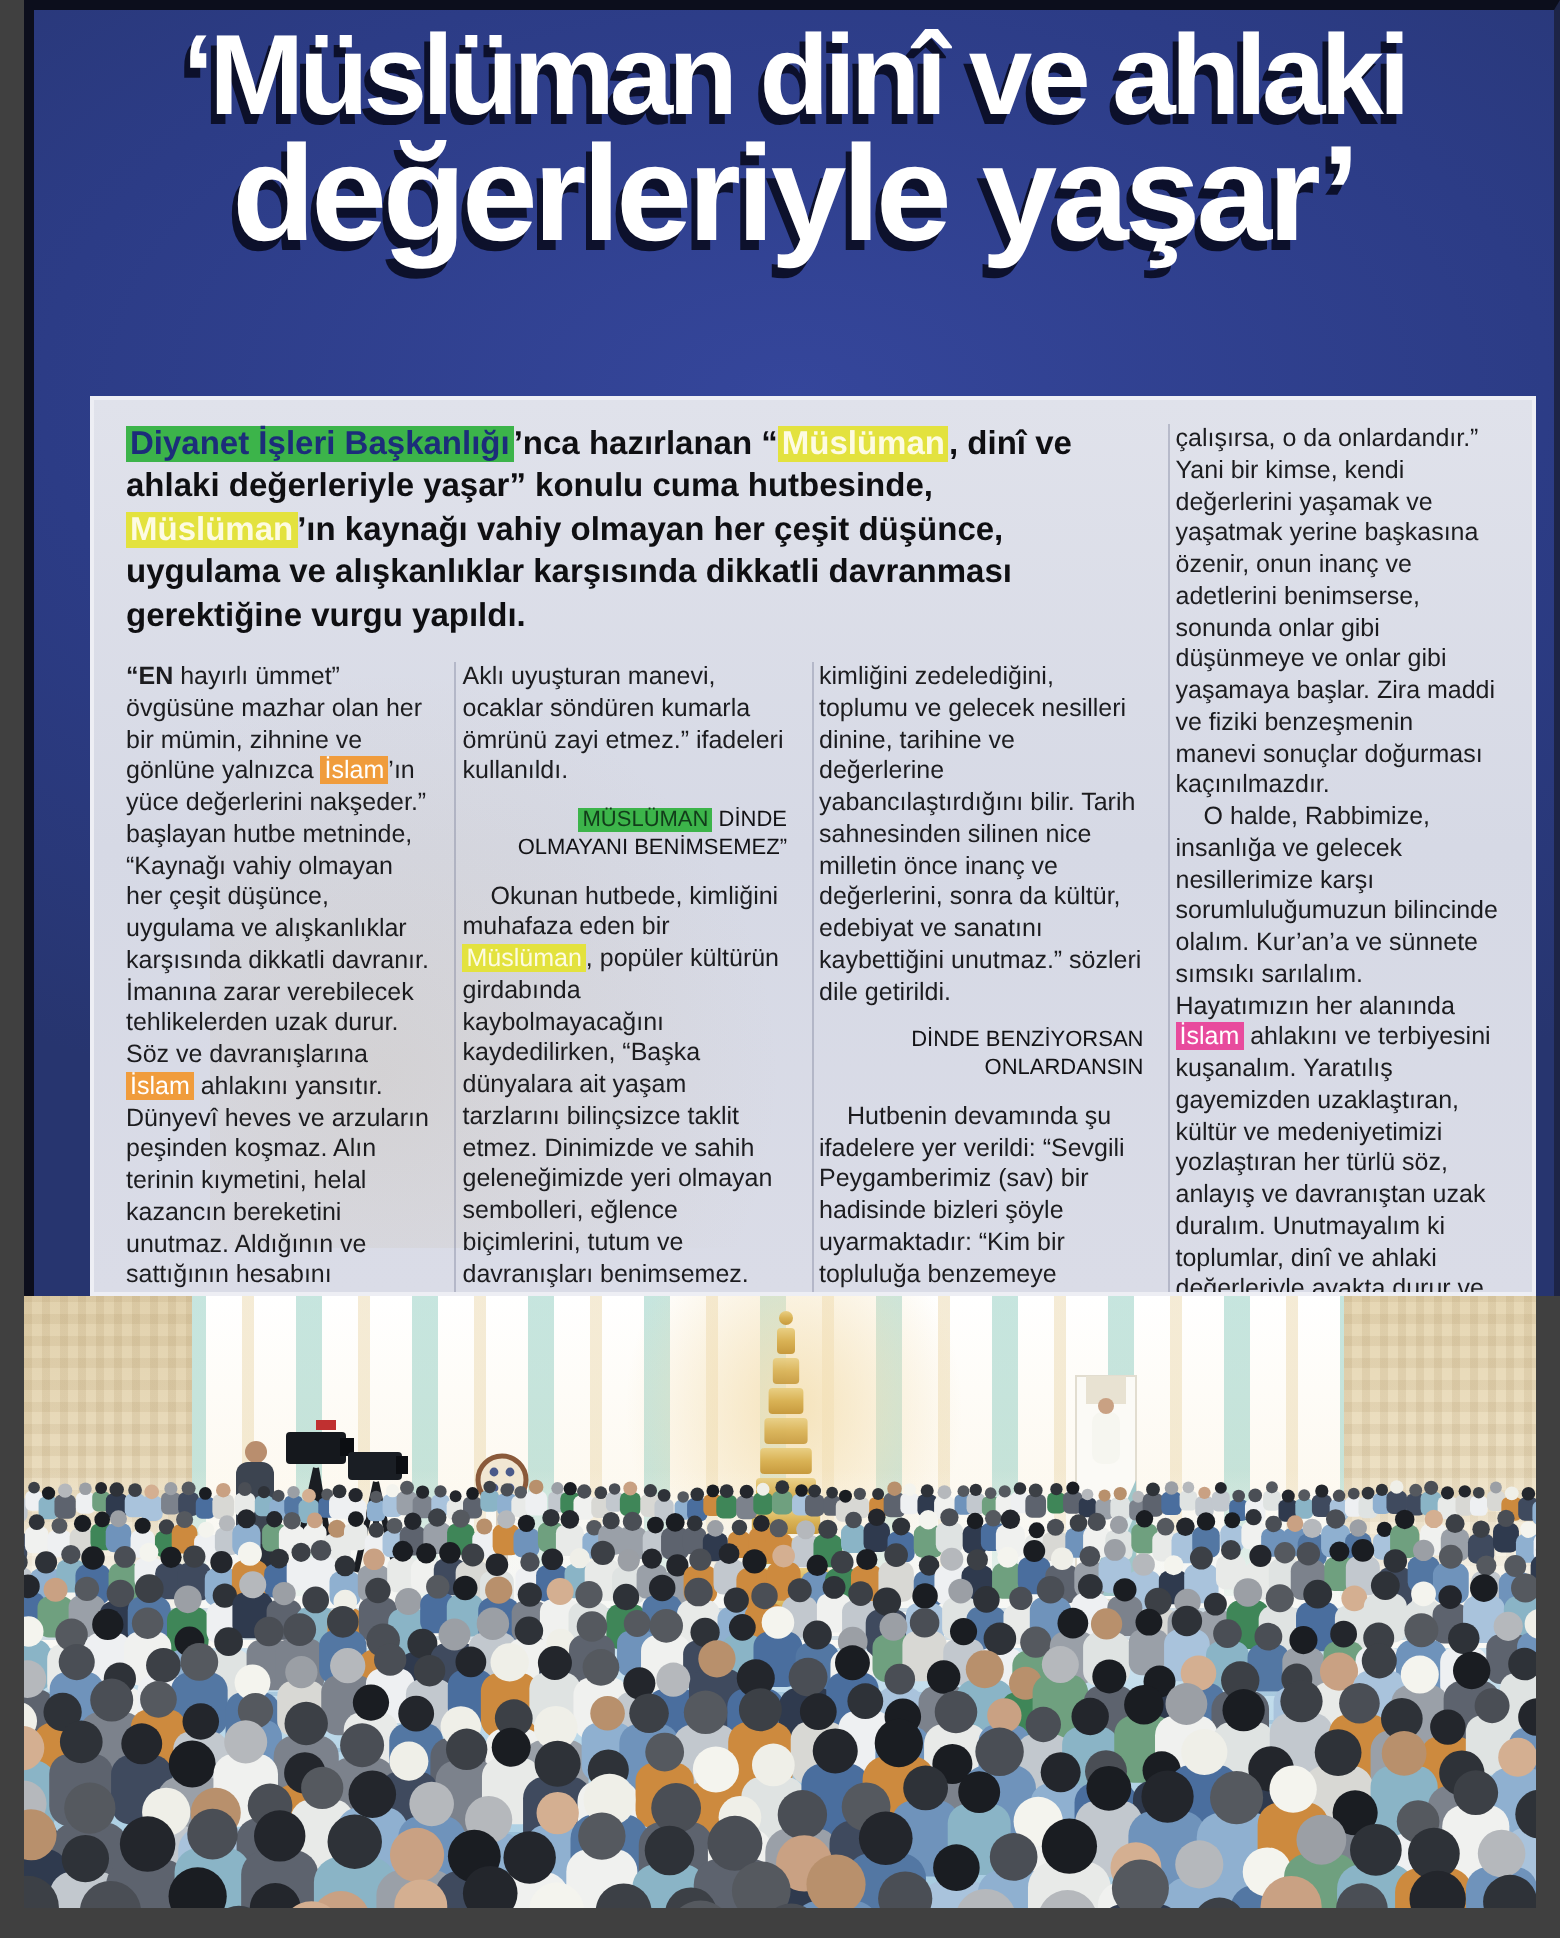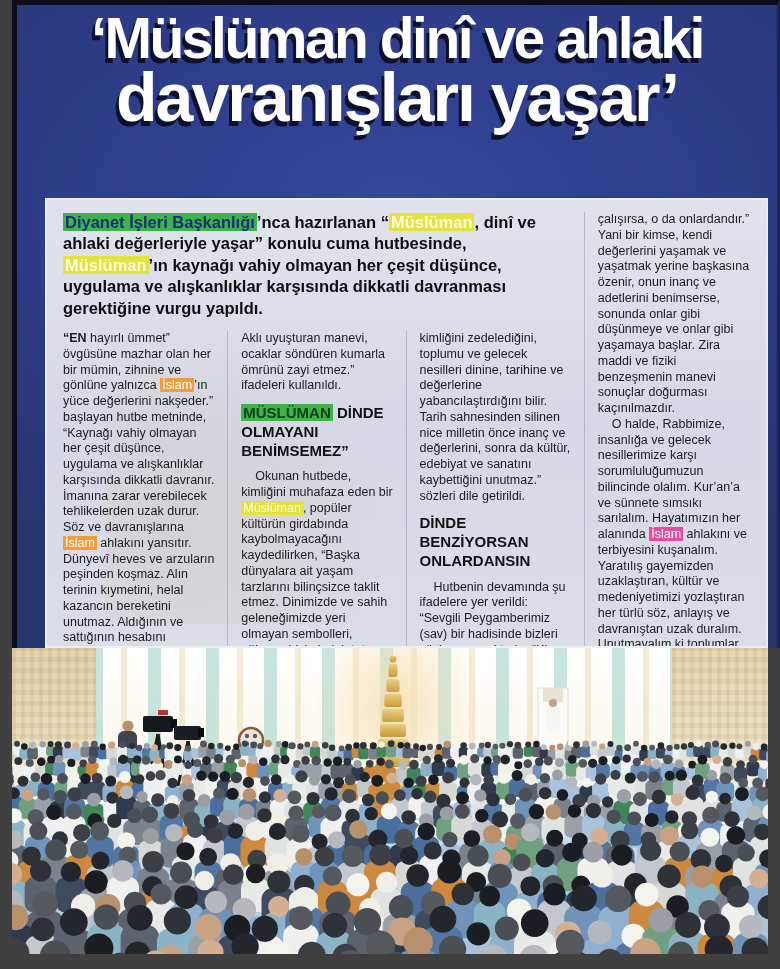--- a/index.html
+++ b/index.html
@@ -34,24 +34,24 @@
   }
   .article-grid{
     position:relative;display:grid;grid-template-columns:repeat(4,1fr);
     grid-template-rows:auto 1fr;column-gap:26px;height:100%;
   }
   .lead{
     grid-column:1/4;grid-row:1;font-weight:bold;font-size:16.5px;line-height:1.3;
     color:#0f0f12;margin:0 0 12px 0;
   }
   .col{font-size:12.5px;line-height:1.26;color:#1c1c1f;}
-  .col + .col{border-left:1px solid rgba(118,124,150,0.38);padding-left:13px;margin-left:-14px;}
+  .col + .col{border-left:1px solid rgba(118,124,150,0.38);padding-left:3px;margin-left:-14px;}
   .col p{margin:0;}
   .col p.indent{text-indent:14px;}
-  .col h3.subhead{font-size:15px;font-weight:bold;color:#121215;margin:10px 0 9px 0;line-height:1.25;letter-spacing:0;}
+  .col h3.subhead{font-size:11px;font-weight:normal;color:#121215;margin:10px 0 9px 0;line-height:1.25;letter-spacing:0;text-align:right;}
   .run{white-space:pre-wrap;}
   .run.bold{font-weight:bold;}
   .run.hl-green-navy{background:#3cb44a;color:#1c2d7a;padding:0 2px;}
   .run.hl-green-dark{background:#3cb44a;color:#123c1a;padding:0 2px;}
   .run.hl-yellow{background:#e3e23e;color:#fdfbe2;padding:0 2px;}
   .run.hl-orange{background:#f09c3c;color:#ffffff;padding:0 2px;}
   .run.hl-pink{background:#e84b9d;color:#ffffff;padding:0 2px;}
 
   
   .photo{
@@ -83,21 +83,21 @@
   svg.scene{position:absolute;left:0;top:0;}
 </style>
 </head>
 <body>
 
 <div class="page">
 
   <div class="navy-block">
     <div class="headline">
       <div class="hl1">‘Müslüman dinî ve ahlaki</div>
-      <div class="hl2">davranışları yaşar’</div>
+      <div class="hl2">değerleriyle yaşar’</div>
     </div>
   </div>
 
   <div class="article-box">
     <div class="watermark"></div>
     <div class="article-grid">
       <p class="lead"><span class="run hl-green-navy">Diyanet İşleri Başkanlığı</span><span class="run">’nca hazırlanan “</span><span class="run hl-yellow">Müslüman</span><span class="run">, dinî ve ahlaki değerleriyle yaşar” konulu cuma hutbesinde, </span><span class="run hl-yellow">Müslüman</span><span class="run">’ın kaynağı vahiy olmayan her çeşit düşünce, uygulama ve alışkanlıklar karşısında dikkatli davranması gerektiğine vurgu yapıldı.</span></p>
 
     <div class="col" style="grid-area: 2 / 1;">
           <p><span class="run bold">“EN</span><span class="run"> hayırlı ümmet” övgüsüne mazhar olan her bir mümin, zihnine ve gönlüne yalnızca </span><span class="run hl-orange">İslam</span><span class="run">’ın yüce değerlerini nakşeder.” başlayan hutbe metninde, “Kaynağı vahiy olmayan her çeşit düşünce, uygulama ve alışkanlıklar karşısında dikkatli davranır. İmanına zarar verebilecek tehlikelerden uzak durur. Söz ve davranışlarına </span><span class="run hl-orange">İslam</span><span class="run"> ahlakını yansıtır. Dünyevî heves ve arzuların peşinden koşmaz. Alın terinin kıymetini, helal kazancın bereketini unutmaz. Aldığının ve sattığının hesabını vereceğini aklından çıkarmaz. Az da olsa yalnızca helalle yetinir.</span></p>

